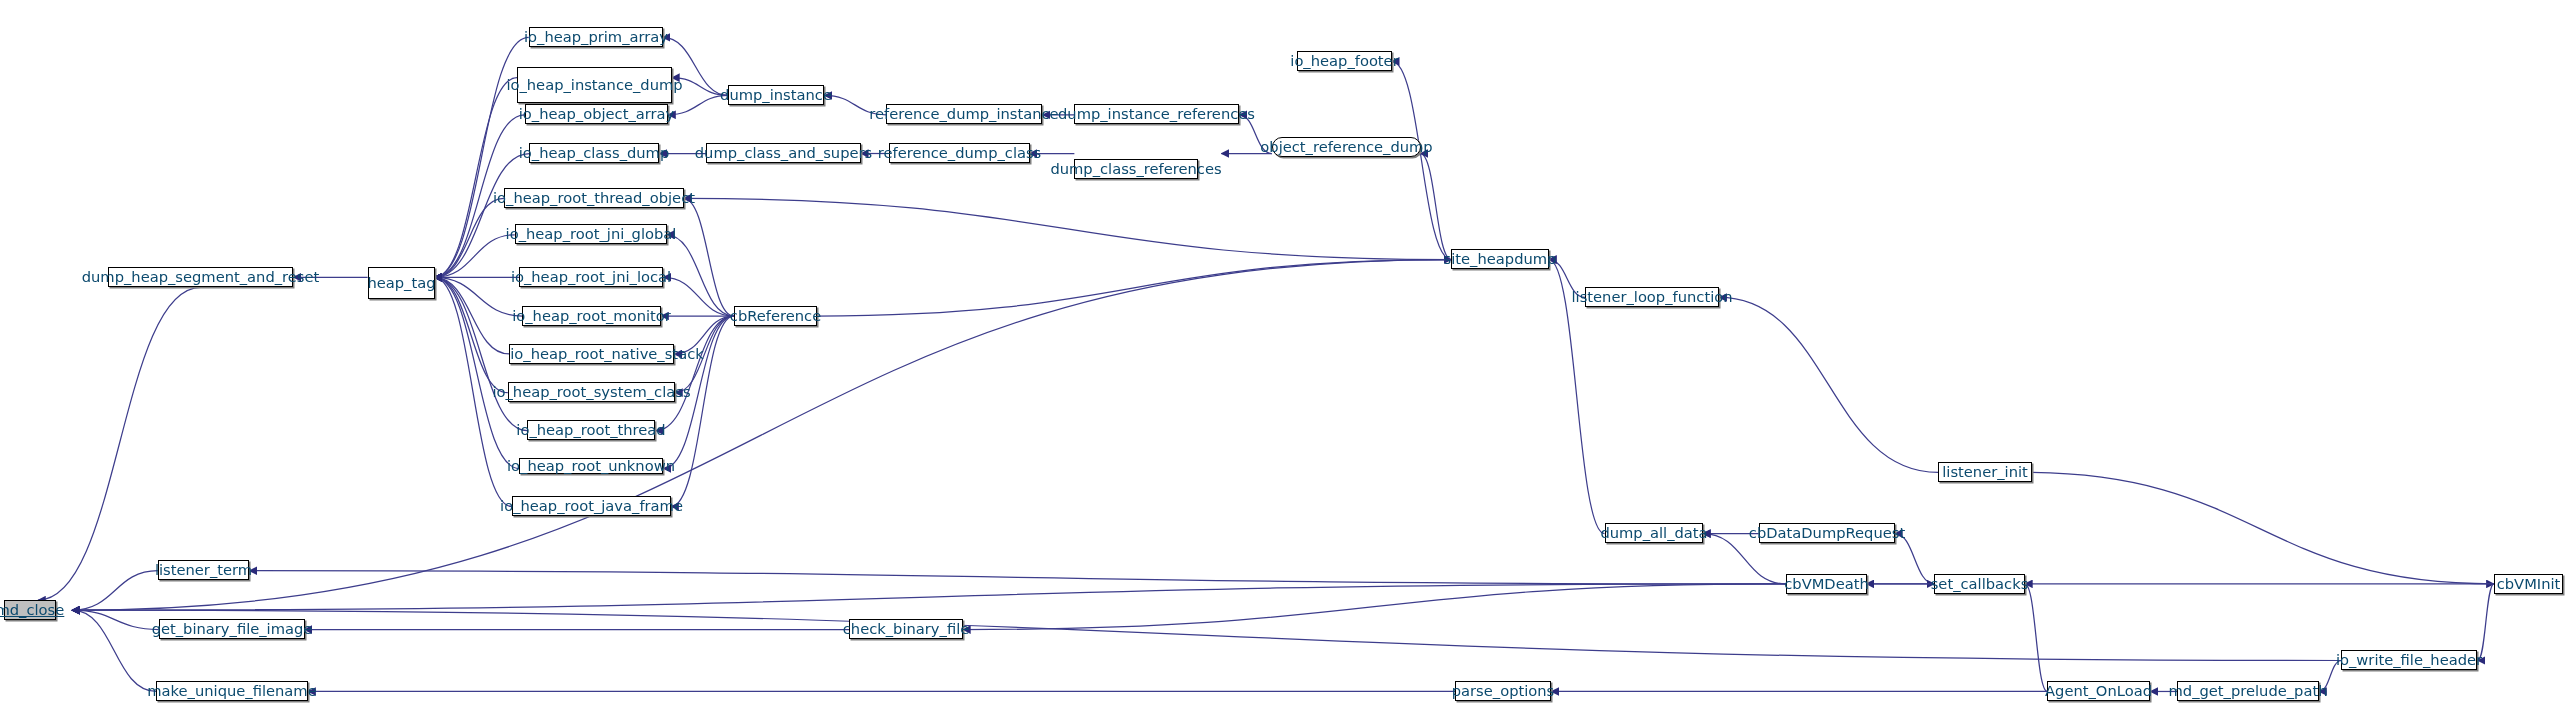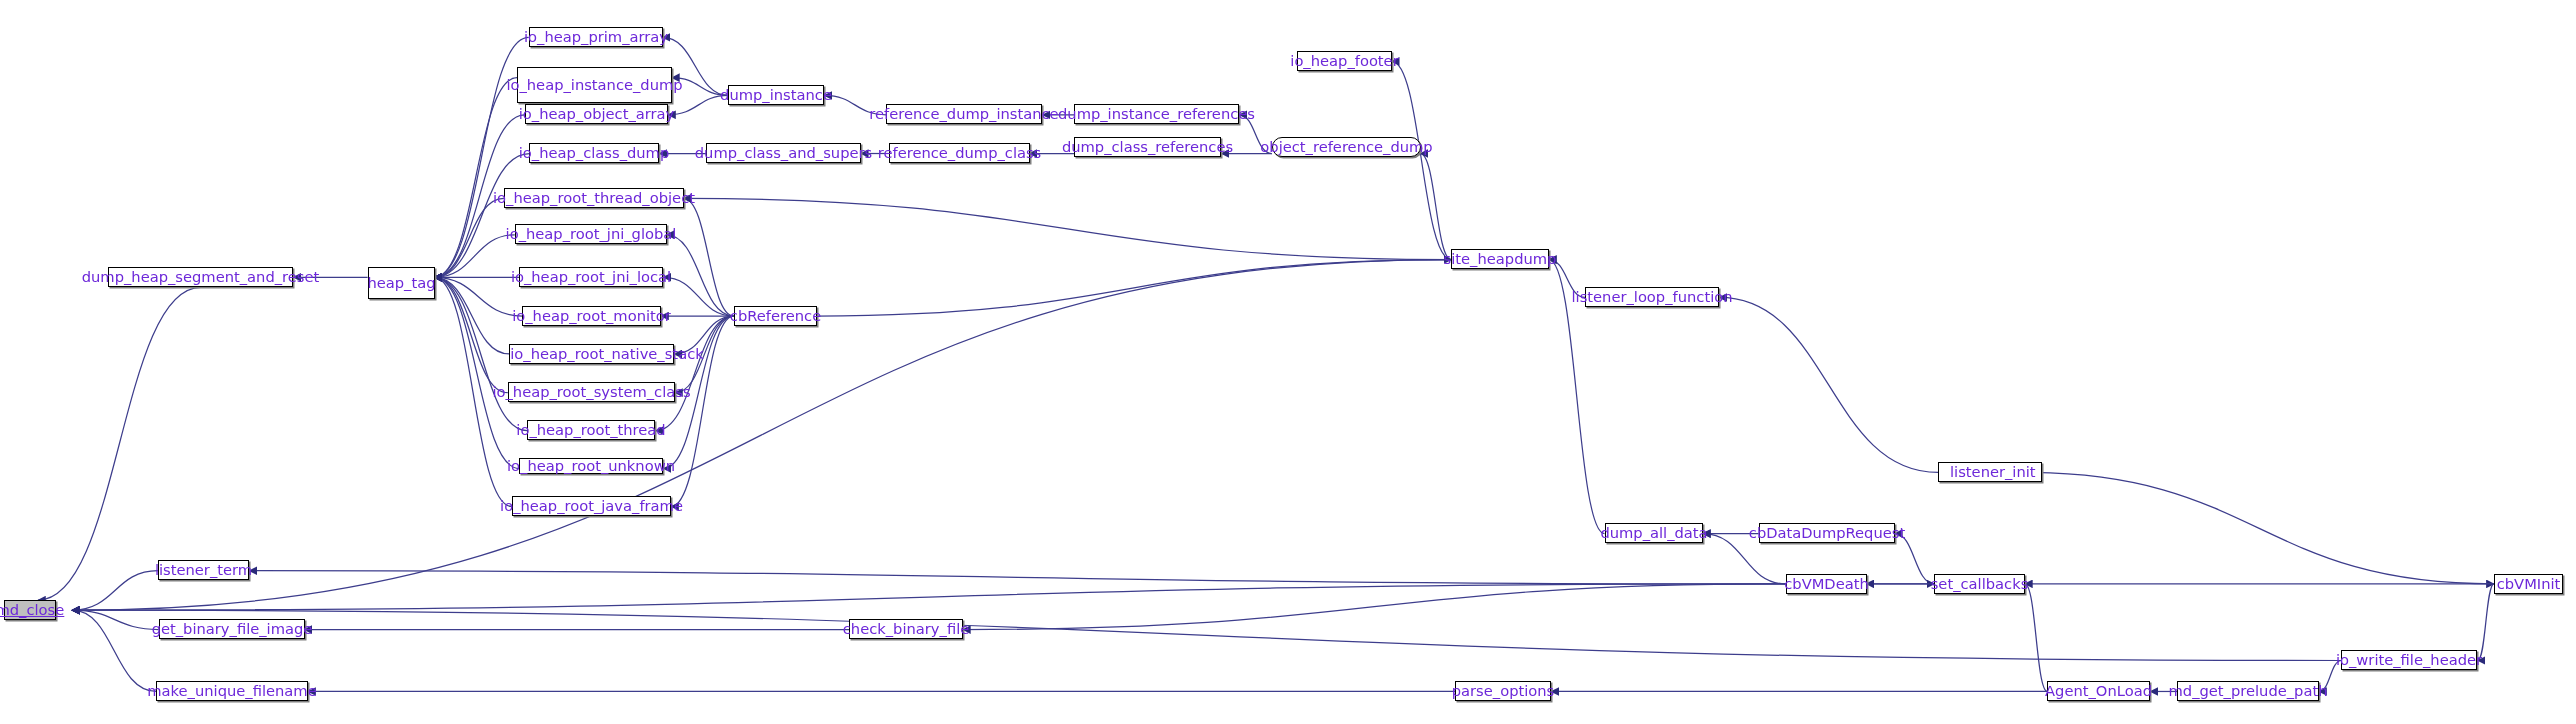--- a/index.html
+++ b/index.html
@@ -21,21 +21,21 @@
     top: 0;
     width: 2576px;
     height: 725px;
     pointer-events: none;
   }
   .node {
     position: absolute;
     box-sizing: border-box;
     border: 0.8px solid #000000;
     background: #ffffff;
-    color: #6d28d9;
+    color: #0c4a6e;
     font-size: 14.7px;
     line-height: 1;
     display: flex;
     align-items: center;
     justify-content: center;
     white-space: nowrap;
     box-shadow: 1.5px 1.5px 0 0 #808080;
     z-index: 5;
   }
   .node.current {
@@ -146,21 +146,21 @@
       </div>
       <div class="node" style="left: 529px; top: 143px; width: 130px; height: 20px;">
         <span class="node-label">io_heap_class_dump</span>
       </div>
       <div class="node" style="left: 706px; top: 143px; width: 155px; height: 20px;">
         <span class="node-label">dump_class_and_supers</span>
       </div>
       <div class="node" style="left: 889px; top: 143px; width: 141px; height: 20px;">
         <span class="node-label">reference_dump_class</span>
       </div>
-      <div class="node" style="left: 1074px; top: 137px; width: 147px; height: 20px;">
+      <div class="node" style="left: 1074px; top: 159px; width: 124px; height: 20px;">
         <span class="node-label">dump_class_references</span>
       </div>
       <div class="node" style="left: 1272px; top: 137px; width: 149px; height: 20px; border-radius: 10px;">
         <span class="node-label">object_reference_dump</span>
       </div>
       <div class="node" style="left: 504px; top: 188px; width: 180px; height: 20px;">
         <span class="node-label">io_heap_root_thread_object</span>
       </div>
       <div class="node" style="left: 515px; top: 224px; width: 152px; height: 20px;">
         <span class="node-label">io_heap_root_jni_global</span>
@@ -191,21 +191,21 @@
       </div>
       <div class="node" style="left: 508px; top: 382px; width: 167px; height: 20px;">
         <span class="node-label">io_heap_root_system_class</span>
       </div>
       <div class="node" style="left: 527px; top: 420px; width: 128px; height: 20px;">
         <span class="node-label">io_heap_root_thread</span>
       </div>
       <div class="node" style="left: 519px; top: 458px; width: 144px; height: 16px;">
         <span class="node-label">io_heap_root_unknown</span>
       </div>
-      <div class="node" style="left: 1938px; top: 462px; width: 104px; height: 20px; justify-content: flex-end;">
+      <div class="node" style="left: 1938px; top: 462px; width: 94px; height: 20px;">
         <span class="node-label">listener_init</span>
       </div>
       <div class="node" style="left: 512px; top: 496px; width: 159px; height: 20px;">
         <span class="node-label">io_heap_root_java_frame</span>
       </div>
       <div class="node" style="left: 1605px; top: 523px; width: 98px; height: 20px;">
         <span class="node-label">dump_all_data</span>
       </div>
       <div class="node" style="left: 1759px; top: 523px; width: 136px; height: 20px;">
         <span class="node-label">cbDataDumpRequest</span>

